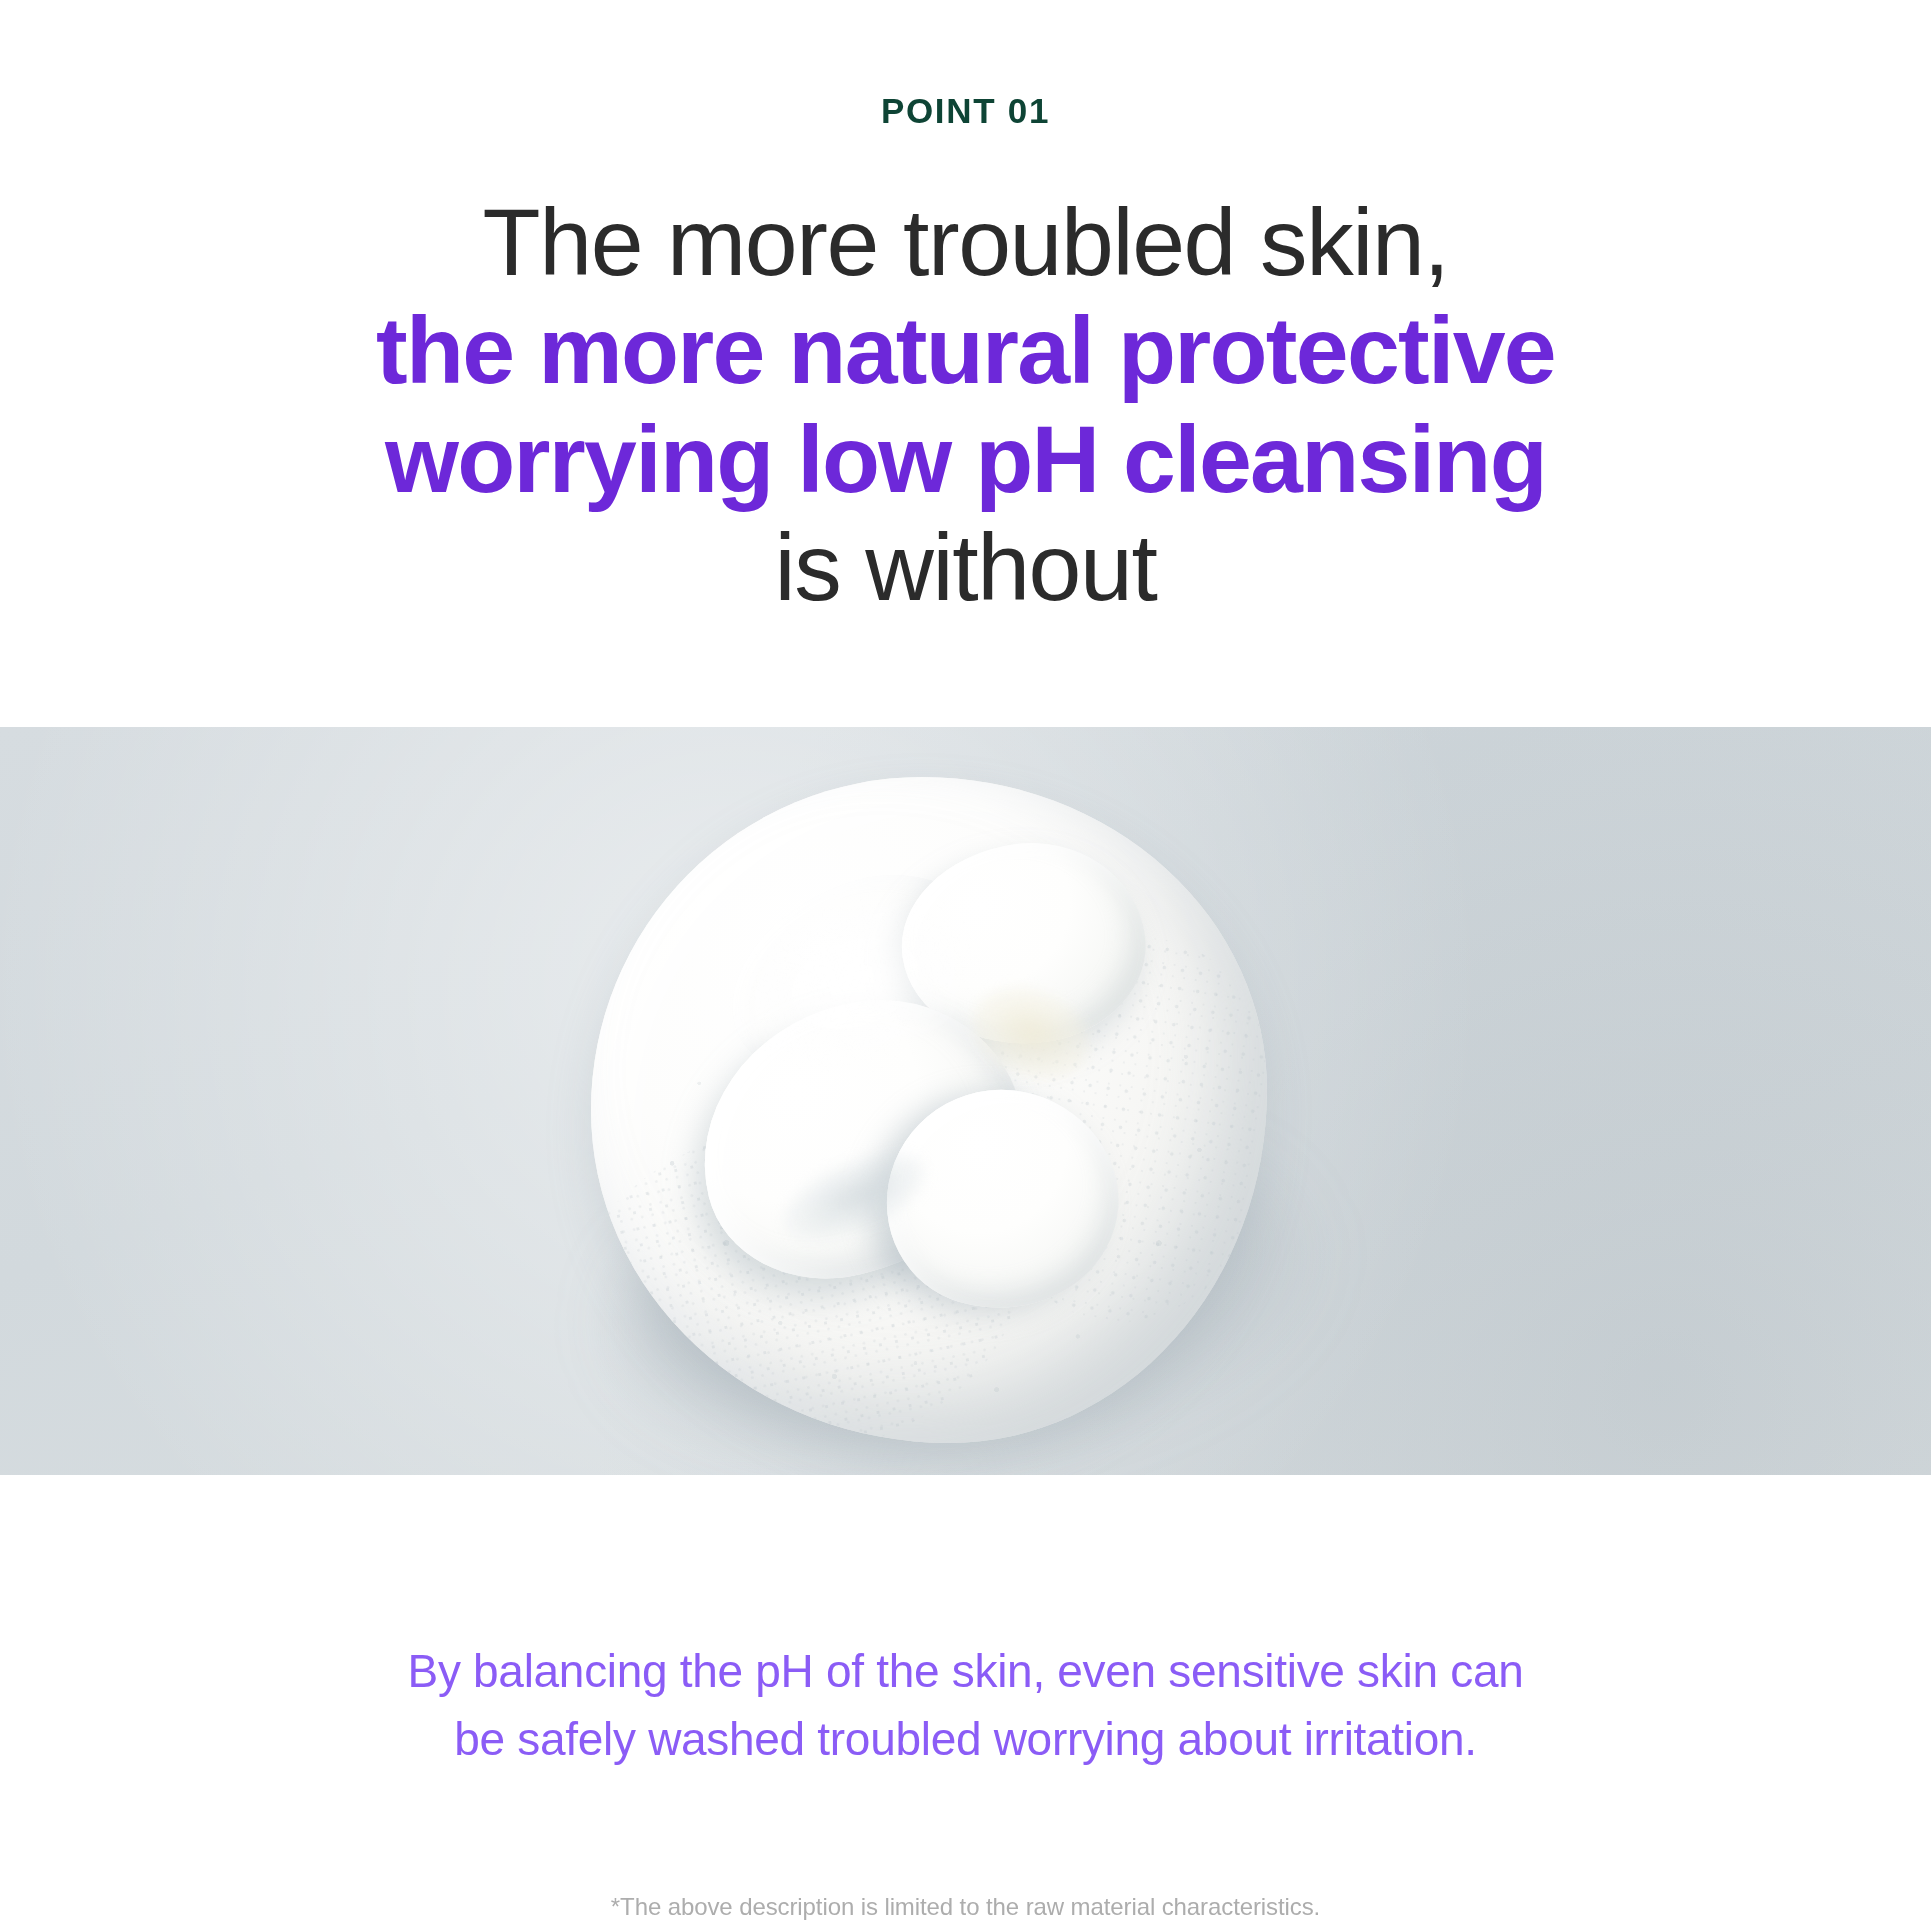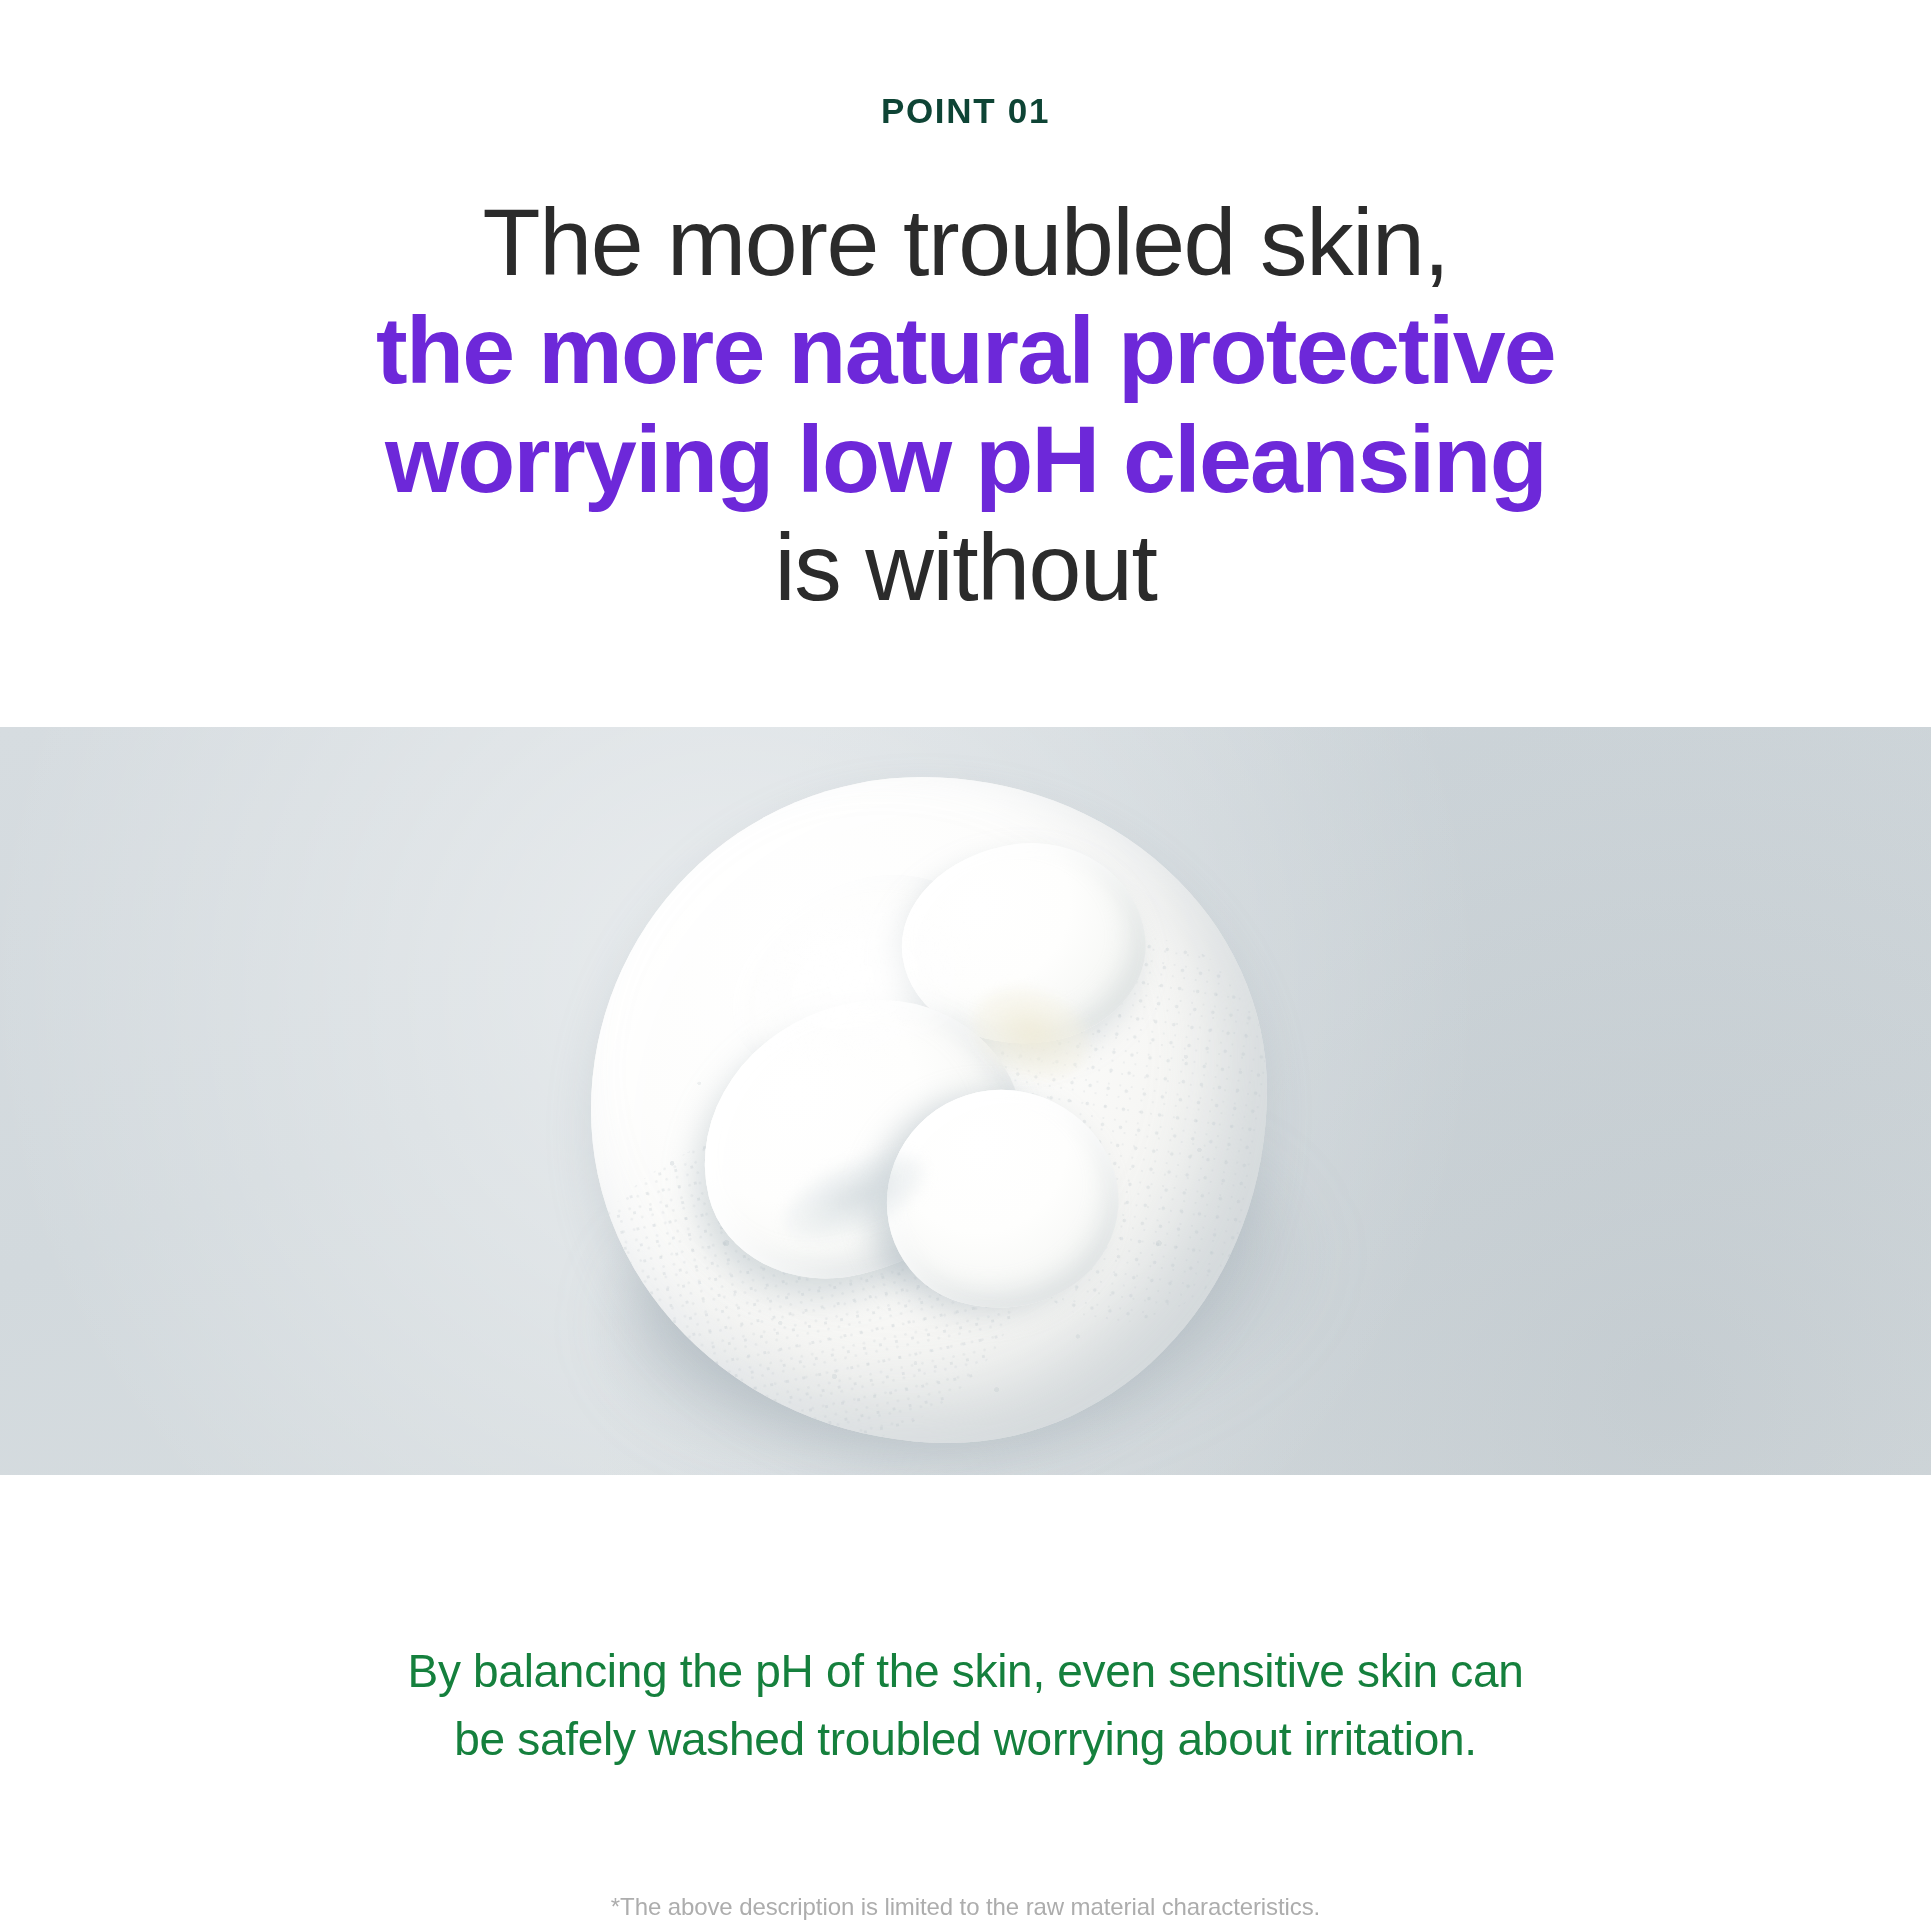--- a/index.html
+++ b/index.html
@@ -247,21 +247,21 @@
   
   .footer-block {
     width: 100%;
     text-align: center;
     padding-top: 114px;
     box-sizing: border-box;
   }
 
   .body-copy {
     margin: 0;
-    color: #15803d;
+    color: #8b5cf6;
     font-size: 46px;
     font-weight: 400;
     line-height: 1.48;
     letter-spacing: -0.3px;
   }
   .body-copy .line { display: block; white-space: nowrap; }
 
   .footnote {
     margin: 0;
     padding-top: 120px;

